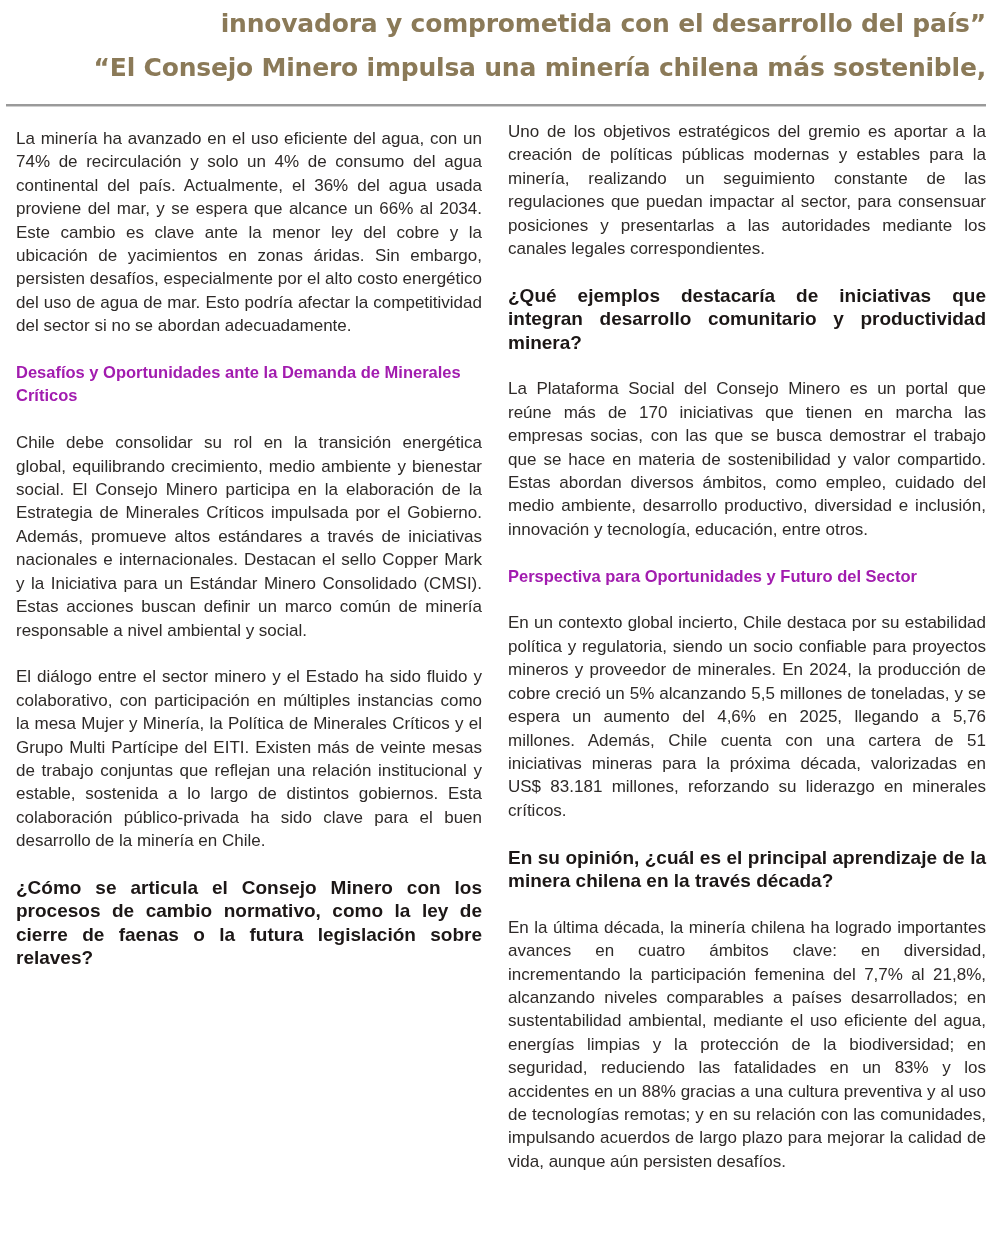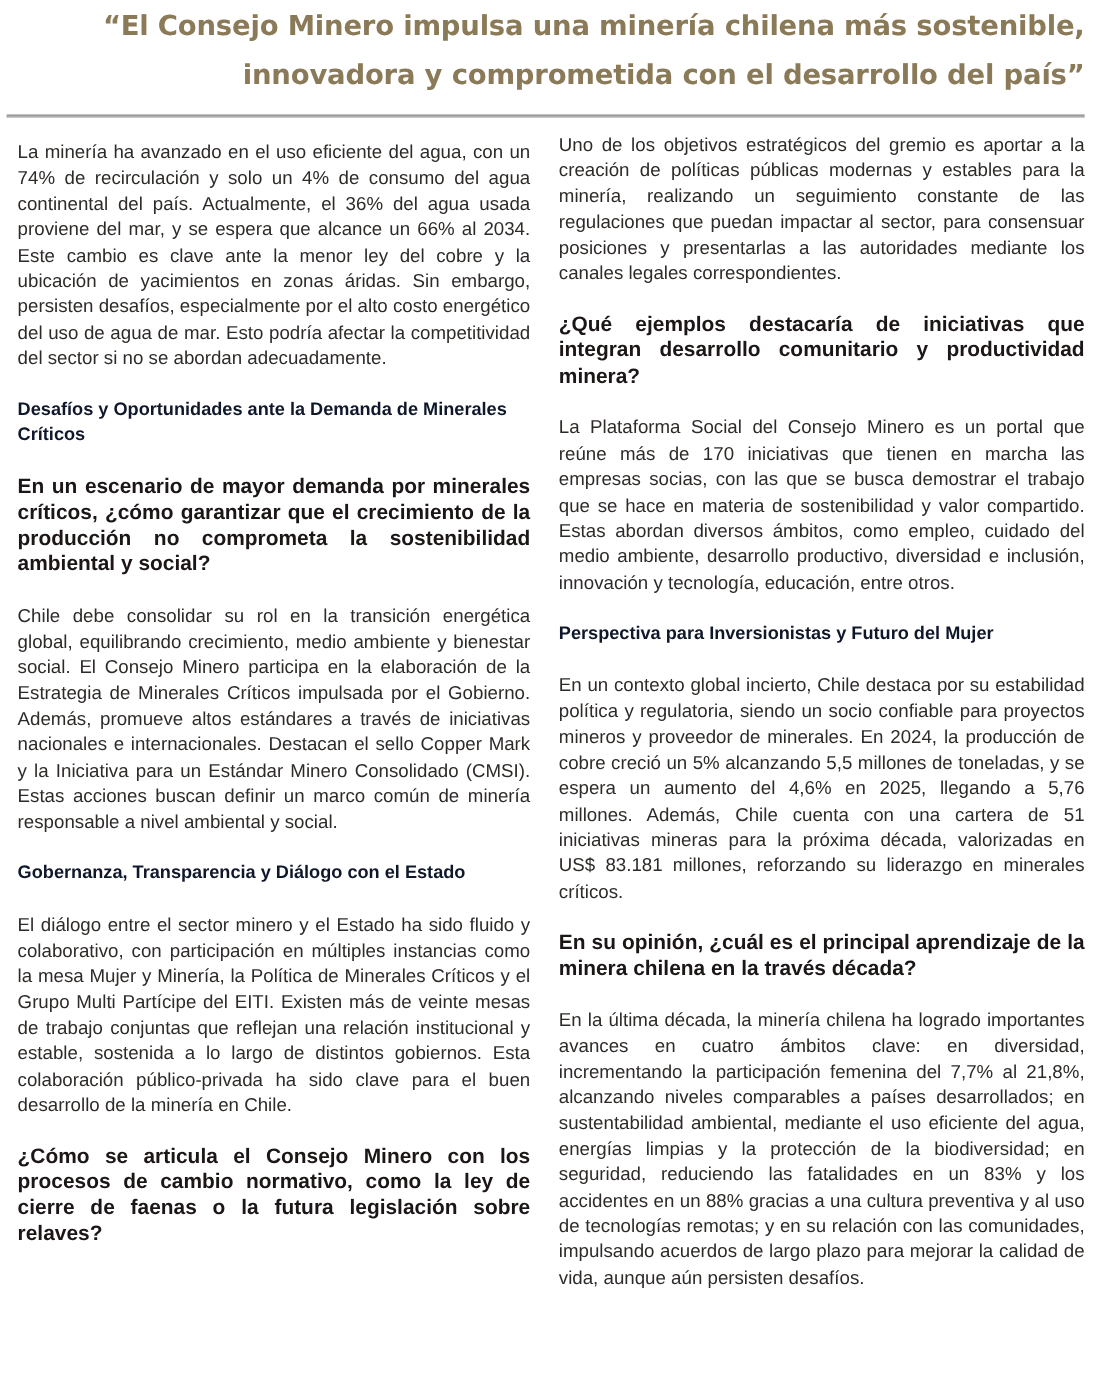--- a/index.html
+++ b/index.html
@@ -50,54 +50,52 @@
     }
     .col-left { left: 16px; }
     .col-right { left: 508px; width: 478px; top: 120px; }
     .para {
       margin: 0 0 23.4px 0;
       color: #2e2a28;
       font-weight: normal;
     }
     .section-heading {
       margin: 0 0 23.4px 0;
-      color: #0f172a;
+      color: #a21caf;
       font-weight: bold;
       text-align: left;
       font-size: 16.5px;
     }
     .question {
       margin: 0 0 23.4px 0;
       color: #1c1716;
       font-weight: bold;
       font-size: 19px;
     }
     .last { margin-bottom: 0; }
   </style>
 </head>
 <body>
 
 <div class="title-block">
+  <div class="title-line">innovadora y comprometida con el desarrollo del país”</div>
   <div class="title-line">“El Consejo Minero impulsa una minería chilena más sostenible,</div>
-  <div class="title-line">innovadora y comprometida con el desarrollo del país”</div>
 </div>
 
 <div class="divider"></div>
 
 <div class="col col-left">
   <p class="para">La minería ha avanzado en el uso eficiente del agua, con un 74% de recirculación y solo un 4% de consumo del agua continental del país. Actualmente, el 36% del agua usada proviene del mar, y se espera que alcance un 66% al 2034. Este cambio es clave ante la menor ley del cobre y la ubicación de yacimientos en zonas áridas. Sin embargo, persisten desafíos, especialmente por el alto costo energético del uso de agua de mar. Esto podría afectar la competitividad del sector si no se abordan adecuadamente.</p>
   <p class="section-heading">Desafíos y Oportunidades ante la Demanda de Minerales Críticos</p>
-  <p class="question">En un escenario de mayor demanda por minerales críticos, ¿cómo garantizar que el crecimiento de la producción no comprometa la sostenibilidad ambiental y social?</p>
   <p class="para">Chile debe consolidar su rol en la transición energética global, equilibrando crecimiento, medio ambiente y bienestar social. El Consejo Minero participa en la elaboración de la Estrategia de Minerales Críticos impulsada por el Gobierno. Además, promueve altos estándares a través de iniciativas nacionales e internacionales. Destacan el sello Copper Mark y la Iniciativa para un Estándar Minero Consolidado (CMSI). Estas acciones buscan definir un marco común de minería responsable a nivel ambiental y social.</p>
-  <p class="section-heading">Gobernanza, Transparencia y Diálogo con el Estado</p>
   <p class="para">El diálogo entre el sector minero y el Estado ha sido fluido y colaborativo, con participación en múltiples instancias como la mesa Mujer y Minería, la Política de Minerales Críticos y el Grupo Multi Partícipe del EITI. Existen más de veinte mesas de trabajo conjuntas que reflejan una relación institucional y estable, sostenida a lo largo de distintos gobiernos. Esta colaboración público-privada ha sido clave para el buen desarrollo de la minería en Chile.</p>
   <p class="question last">¿Cómo se articula el Consejo Minero con los procesos de cambio normativo, como la ley de cierre de faenas o la futura legislación sobre relaves?</p>
 </div>
 
 <div class="col col-right">
   <p class="para">Uno de los objetivos estratégicos del gremio es aportar a la creación de políticas públicas modernas y estables para la minería, realizando un seguimiento constante de las regulaciones que puedan impactar al sector, para consensuar posiciones y presentarlas a las autoridades mediante los canales legales correspondientes.</p>
   <p class="question">¿Qué ejemplos destacaría de iniciativas que integran desarrollo comunitario y productividad minera?</p>
   <p class="para">La Plataforma Social del Consejo Minero es un portal que reúne más de 170 iniciativas que tienen en marcha las empresas socias, con las que se busca demostrar el trabajo que se hace en materia de sostenibilidad y valor compartido. Estas abordan diversos ámbitos, como empleo, cuidado del medio ambiente, desarrollo productivo, diversidad e inclusión, innovación y tecnología, educación, entre otros.</p>
-  <p class="section-heading">Perspectiva para Inversionistas y Futuro del Mujer</p>
+  <p class="section-heading">Perspectiva para Oportunidades y Futuro del Sector</p>
   <p class="para">En un contexto global incierto, Chile destaca por su estabilidad política y regulatoria, siendo un socio confiable para proyectos mineros y proveedor de minerales. En 2024, la producción de cobre creció un 5% alcanzando 5,5 millones de toneladas, y se espera un aumento del 4,6% en 2025, llegando a 5,76 millones. Además, Chile cuenta con una cartera de 51 iniciativas mineras para la próxima década, valorizadas en US$ 83.181 millones, reforzando su liderazgo en minerales críticos.</p>
   <p class="question">En su opinión, ¿cuál es el principal aprendizaje de la minera chilena en la través década?</p>
   <p class="para last">En la última década, la minería chilena ha logrado importantes avances en cuatro ámbitos clave: en diversidad, incrementando la participación femenina del 7,7% al 21,8%, alcanzando niveles comparables a países desarrollados; en sustentabilidad ambiental, mediante el uso eficiente del agua, energías limpias y la protección de la biodiversidad; en seguridad, reduciendo las fatalidades en un 83% y los accidentes en un 88% gracias a una cultura preventiva y al uso de tecnologías remotas; y en su relación con las comunidades, impulsando acuerdos de largo plazo para mejorar la calidad de vida, aunque aún persisten desafíos.</p>
 </div>
 
 </body></html>

